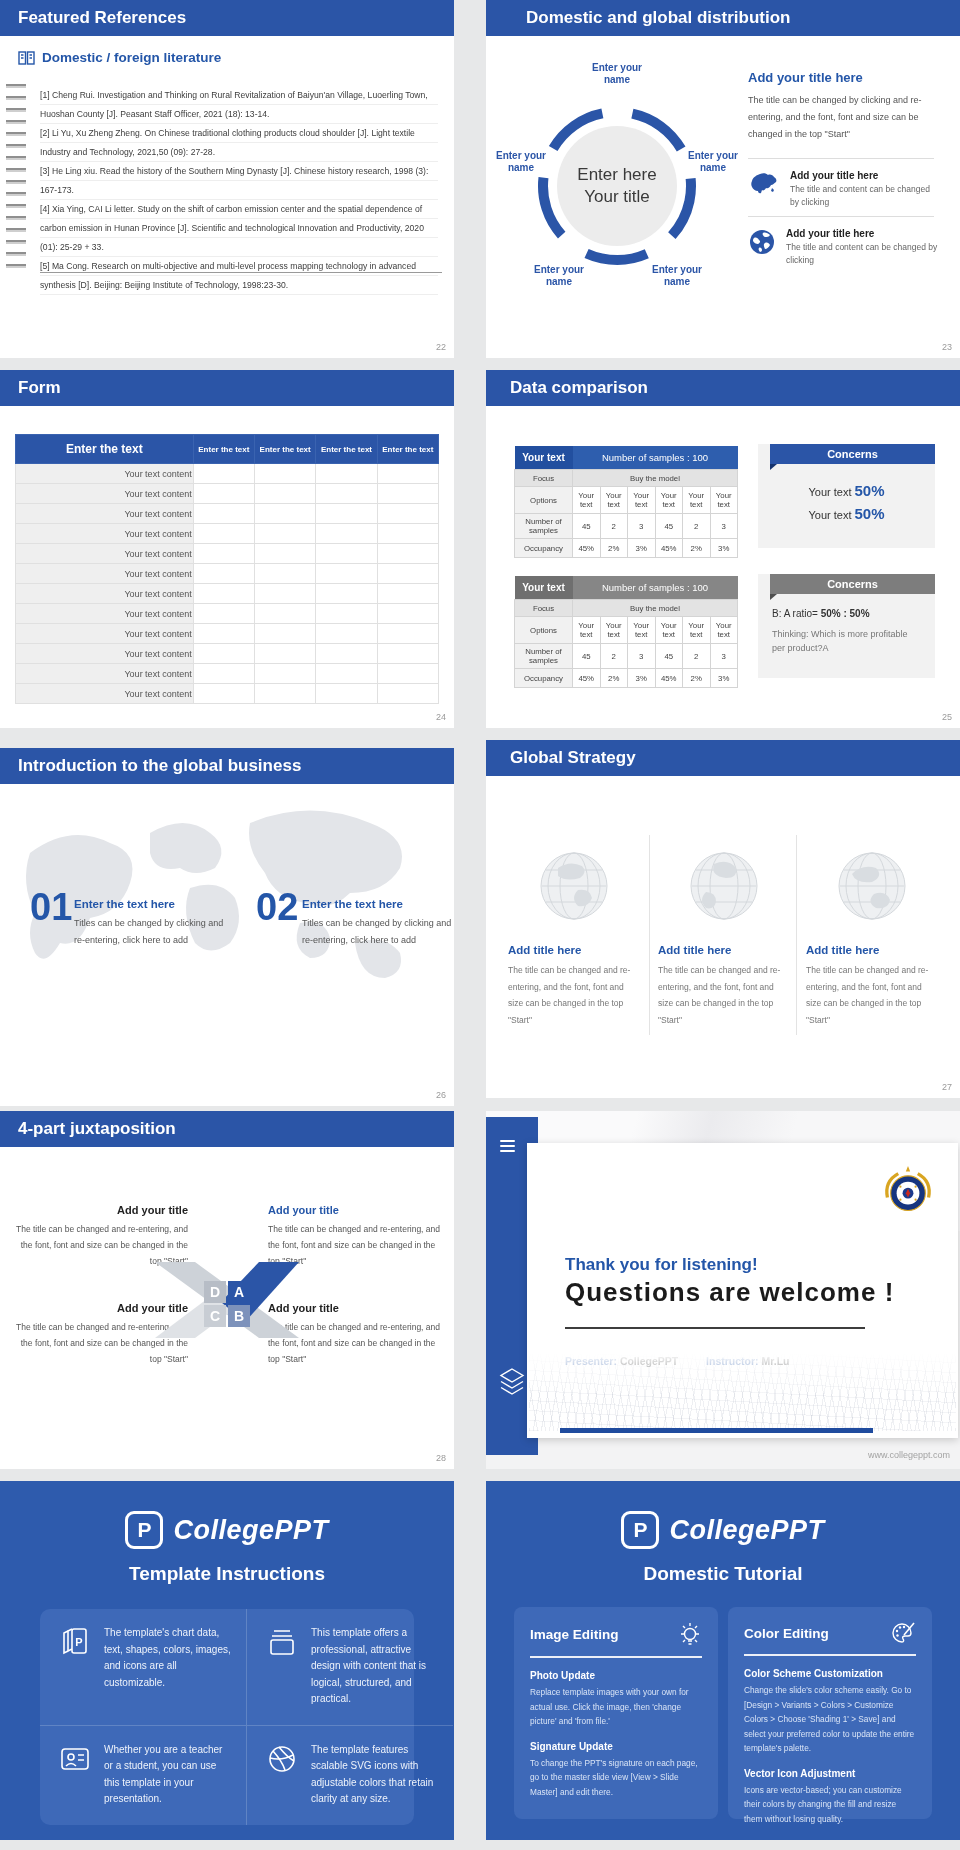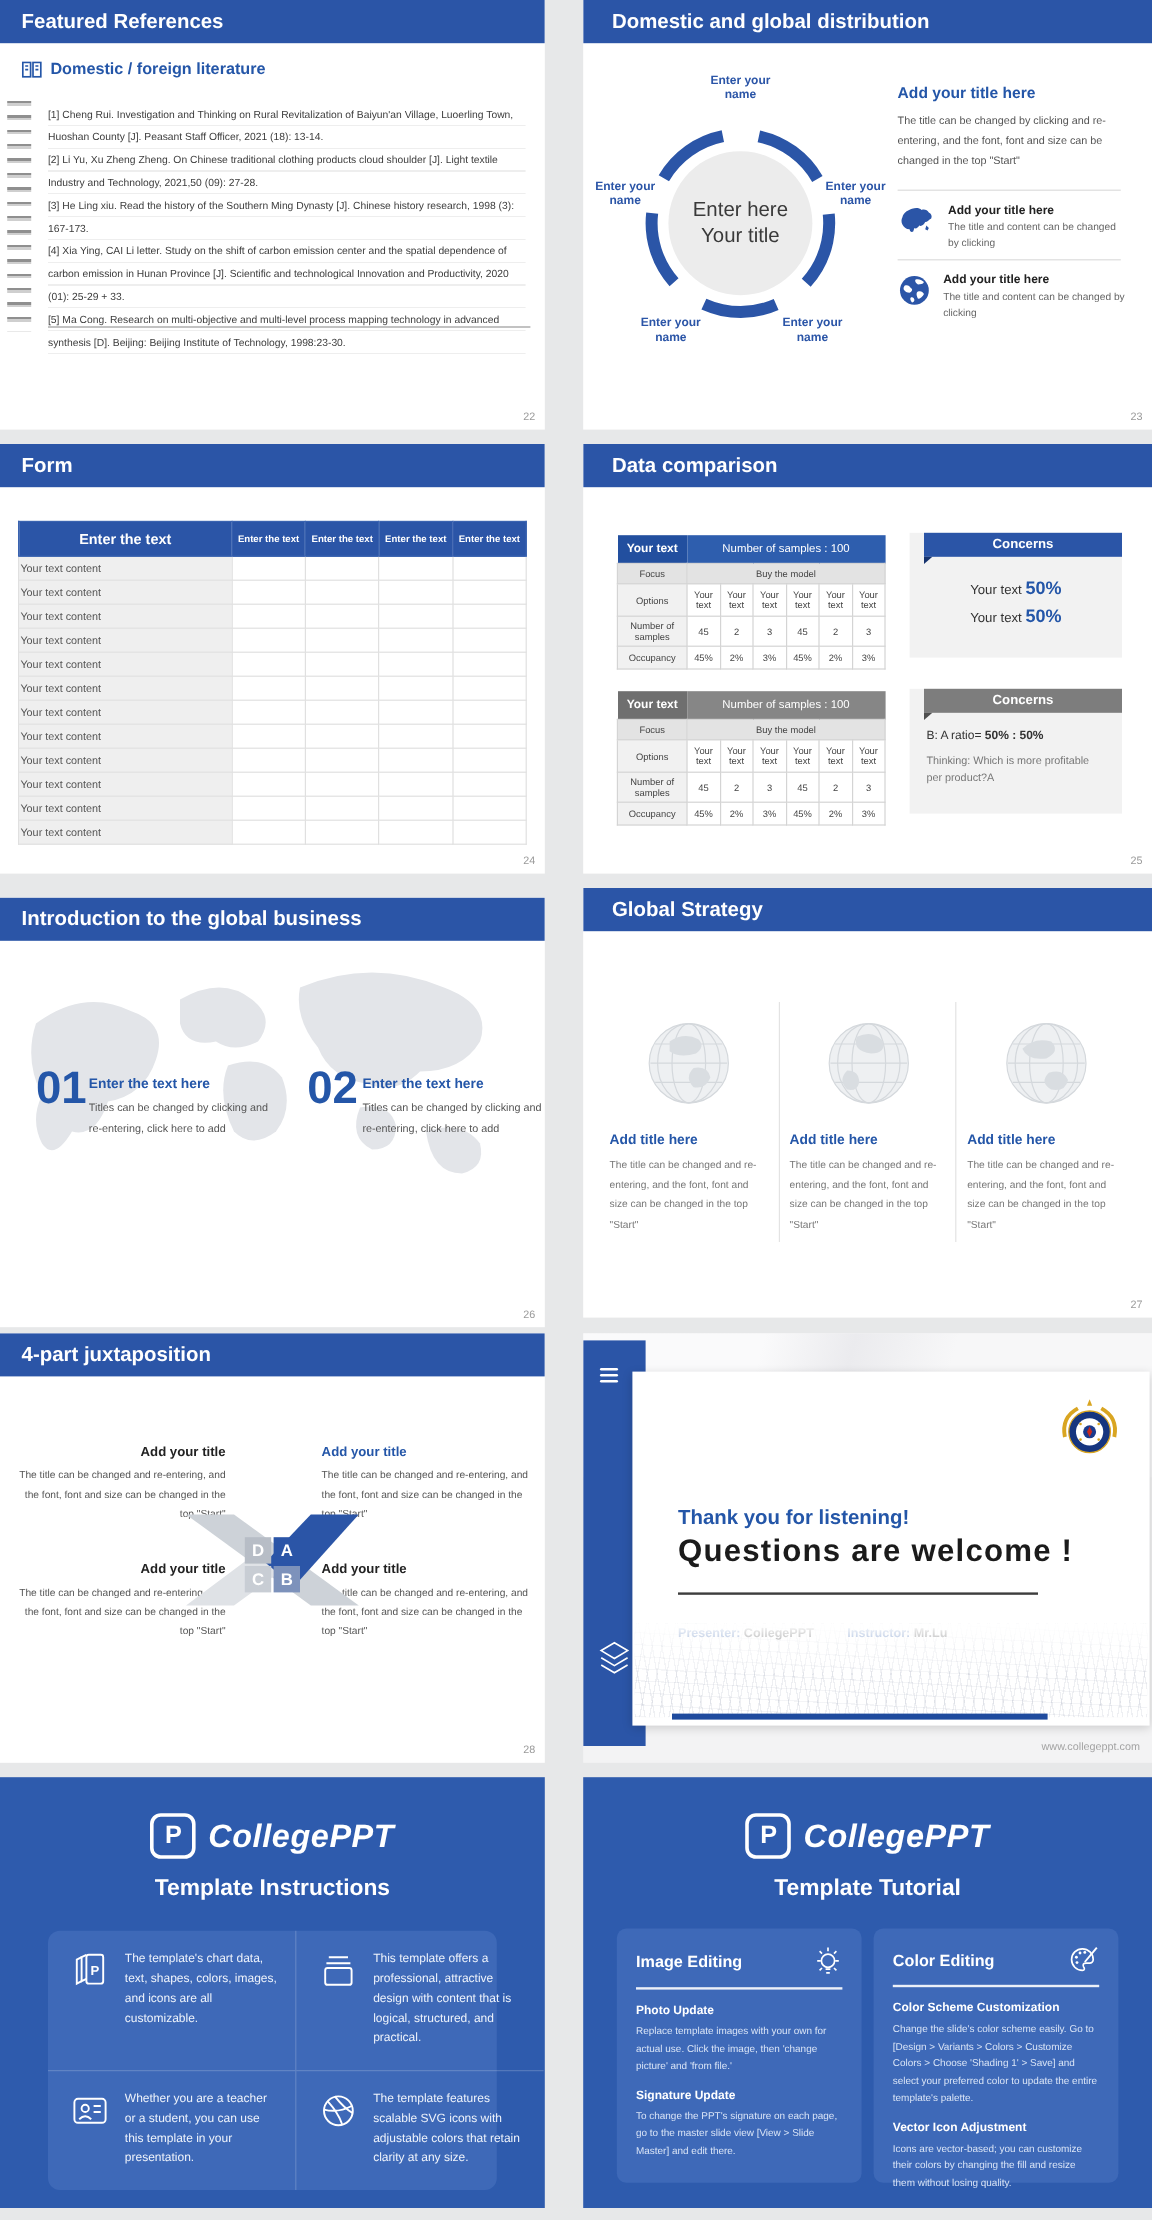--- a/index.html
+++ b/index.html
@@ -31,21 +31,21 @@
   .body-txt{font-size:9px;color:#555;line-height:17px;}
   .hr{position:absolute;left:262px;width:186px;height:1px;background:#ddd;}
   .mini-item{position:absolute;left:262px;width:190px;display:flex;gap:10px;}
   .mini-item .tt{font-size:10px;font-weight:bold;color:#222;margin-bottom:2px;}
   .mini-item .bb{font-size:8.5px;color:#666;line-height:13px;}
   
   .ftable{position:absolute;left:15px;top:64px;width:424px;border-collapse:collapse;}
   .ftable th{background:#2b55a7;color:#fff;border:1px solid #3a63b0;}
   .ftable th.big{font-size:12px;height:26px;}
   .ftable th.sm{font-size:8px;}
-  .ftable td{border:1px solid #e0e0e0;height:17px;font-size:9px;color:#555;text-align:left;}
+  .ftable td{border:1px solid #e0e0e0;height:17px;font-size:9px;color:#555;text-align:right;}
   .ftable td.c1{background:#efefef;}
   
   .ctable{position:absolute;width:224px;border-collapse:collapse;table-layout:fixed;}
   .ctable td{border:1px solid #d4d4d4;text-align:center;font-size:7.8px;color:#444;background:#fff;}
   .ctable .hd td{border:none;color:#fff;height:21px;}
   .ctable.blue .hd .n{background:#224f9f;font-weight:bold;font-size:10px;}
   .ctable.blue .hd .s{background:#2e5eae;font-size:9.5px;}
   .ctable.gray .hd .n{background:#6f6f6f;font-weight:bold;font-size:10px;}
   .ctable.gray .hd .s{background:#868686;font-size:9.5px;}
   .ctable .focus td{background:#e3e3e3;height:14px;}
@@ -143,21 +143,21 @@
       <p class="ref">[2] Li Yu, Xu Zheng Zheng. On Chinese traditional clothing products cloud shoulder [J]. Light textile Industry and Technology, 2021,50 (09): 27-28.</p>
       <p class="ref">[3] He Ling xiu. Read the history of the Southern Ming Dynasty [J]. Chinese history research, 1998 (3): 167-173.</p>
       <p class="ref">[4] Xia Ying, CAI Li letter. Study on the shift of carbon emission center and the spatial dependence of carbon emission in Hunan Province [J]. Scientific and technological Innovation and Productivity, 2020 (01): 25-29 + 33.</p>
       <p class="ref">[5] Ma Cong. Research on multi-objective and multi-level process mapping technology in advanced synthesis [D]. Beijing: Beijing Institute of Technology, 1998:23-30.</p>
     </div>
   <div class="ref-rule"></div>
   <span class="pg">22</span>
 </div>
 
 <div class="slide" style="left:486px;top:0;width:474px;height:358px;">
-  <div class="bar" style="padding-left:24px;"><span>Domestic and global distribution</span></div>
+  <div class="bar" style="padding-left:40px;"><span>Domestic and global distribution</span></div>
   <div class="diagram">
     <svg width="230" height="240" viewBox="0 0 230 240" style="position:absolute;left:0;top:0;">
       <circle cx="115" cy="120" r="74" fill="none" stroke="#2b55a7" stroke-width="10" stroke-dasharray="62 31" transform="rotate(-78 115 120)"></circle>
     </svg>
     <div class="core">
       <span>Enter here</span>
       <span>Your title</span>
     </div>
     <span class="node" style="left:86px;top:-4px;">Enter your name</span>
     <span class="node" style="left:-10px;top:84px;">Enter your name</span>
@@ -635,21 +635,21 @@
       <div class="txt">The template features scalable SVG icons with adjustable colors that retain clarity at any size.</div>
     </div>
   </div>
 </div>
 
 <div class="slide dark" style="left:486px;top:1481px;width:474px;height:359px;">
   <div class="brand">
     <span class="pmark">P</span>
     <span class="wordmark">CollegePPT</span>
   </div>
-  <div class="dark-h">Template Tutorial</div>
+  <div class="dark-h">Domestic Tutorial</div>
 
   <div class="tcard2" style="left:28px;">
     <div class="cap">
       <span>Image Editing</span>
       <svg width="24" height="26" viewBox="0 0 24 26">
         <g fill="none" stroke="#fff" stroke-width="1.4">
             <circle cx="12" cy="13" r="5.5"></circle>
             <path d="M10 20h4M10.5 23h3"></path>
             <path d="M12 2v3M12 2v0M3 13h3M18 13h3M5 5l2 2M19 5l-2 2M5 21l2-2M19 21l-2-2" stroke-dasharray="3 2"></path>
           </g>

